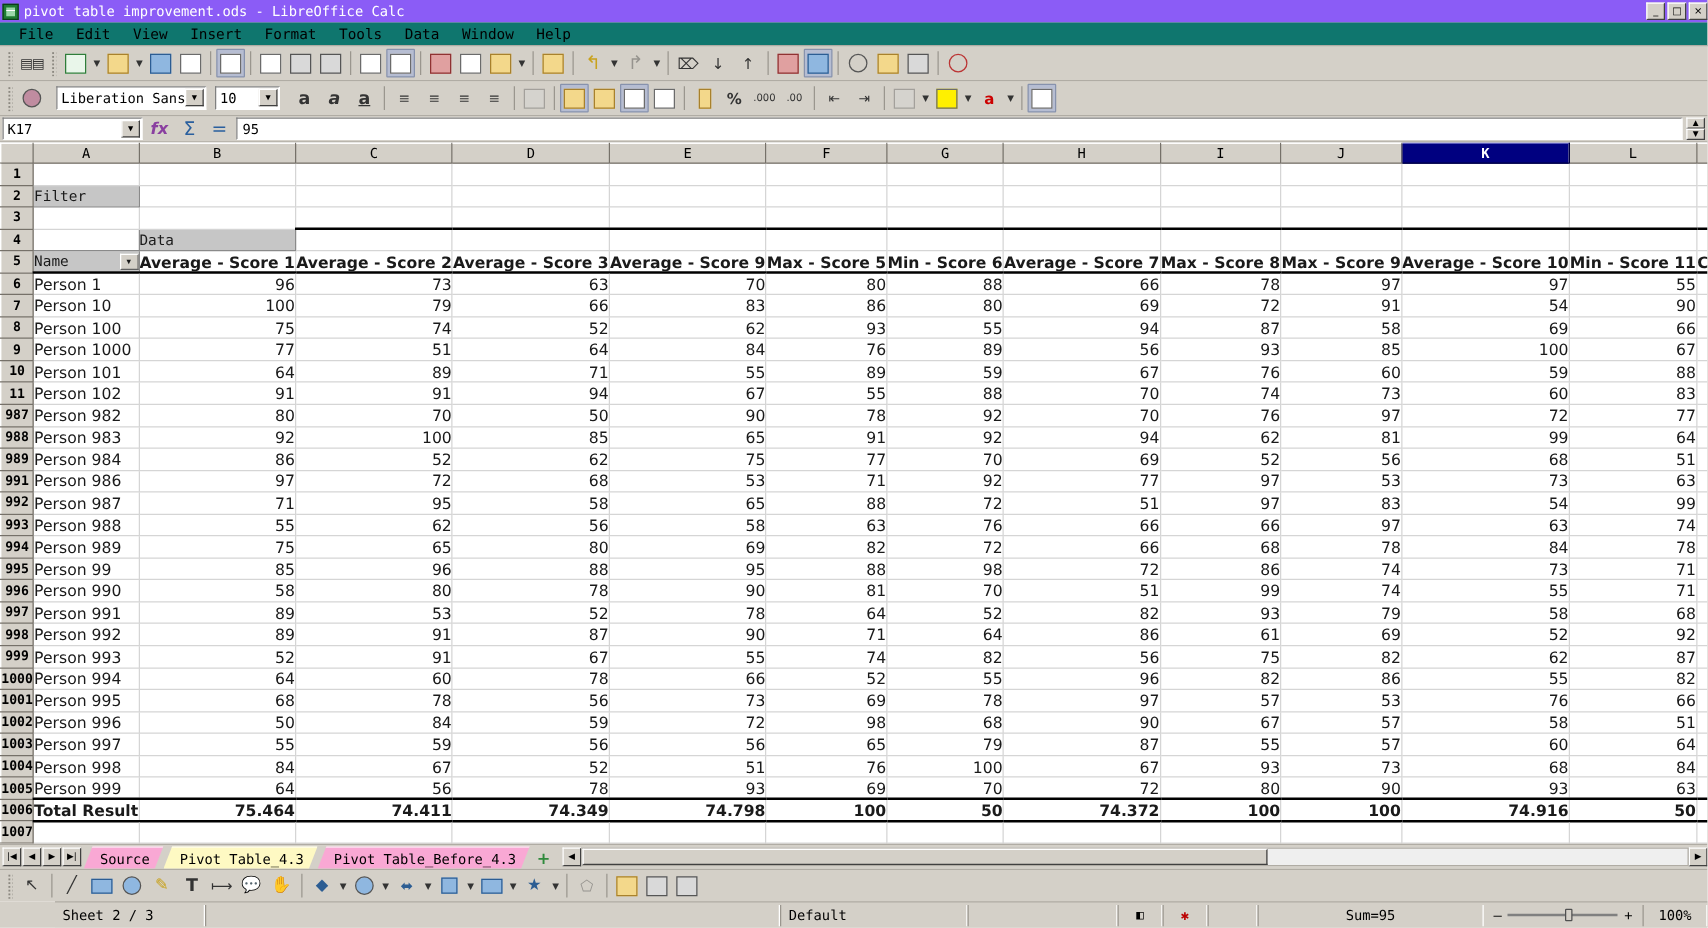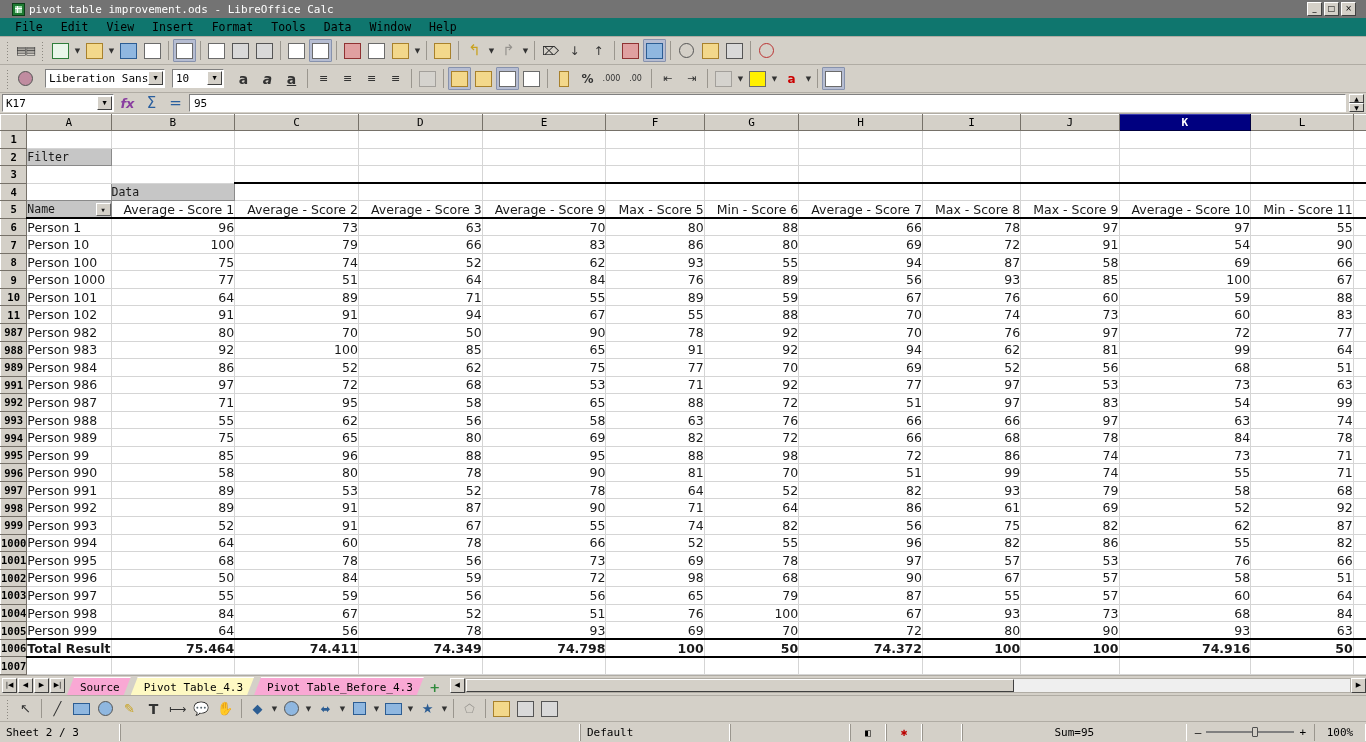--- a/index.html
+++ b/index.html
@@ -7,22 +7,22 @@
     width: 1366px; height: 742px;
     overflow: hidden;
     font-family: "DejaVu Sans", sans-serif;
     font-size: 11px;
     background: #d4d0c8;
   }
   .app { width: 1366px; height: 742px; display: flex; flex-direction: column; }
 
   
   .titlebar {
-    height: 18px; background: #737373; color: #fff;
-    display: flex; align-items: center; padding: 0 10px;
+    height: 18px; background: #8b5cf6; color: #fff;
+    display: flex; align-items: center; padding: 0 0;
     font-family: "DejaVu Sans Mono", monospace; font-size: 11px;
   }
   .titlebar .tb-icon {
     width: 13px; height: 13px; margin: 0 4px 0 2px;
     background: #1f7a32; border: 1px solid #0c3d18;
     position: relative; flex: none;
   }
   .titlebar .tb-icon::after {
     content: ""; position: absolute; left: 2px; top: 2px; right: 2px; bottom: 2px;
     background:
@@ -129,21 +129,21 @@
   }
   td.cell {
     height: 17px; border-right: 1px solid #d5d5d5; border-bottom: 1px solid #d5d5d5;
     font-family: "DejaVu Sans", sans-serif; font-size: 12.5px; color: #1a1a1a;
     padding: 0 3px; white-space: nowrap; overflow: hidden;
   }
   td.cell.num { text-align: right; }
   td.cell.txt { text-align: left; }
   td.cell.gray { background: #c6c6c6; font-family: "DejaVu Sans Mono", monospace; font-size: 11.5px;
                  border: 1px solid #8a8a8a; }
-  td.cell.hdr { font-weight: normal; padding-left: 12px; }
+  td.cell.hdr { font-weight: bold; }
   td.cell.bold { font-weight: bold; }
   tr.thickTop td { border-top: 2px solid #000; }
   tr.thickBottom td { border-bottom: 2px solid #000; }
   .dropbtn {
     float: right; width: 15px; height: 13px; margin-top: 1px;
     background: #d4d0c8; border: 1px solid; border-color: #fff #606060 #606060 #fff;
     font-size: 6px; line-height: 12px; text-align: center;
   }
 
   
@@ -179,21 +179,21 @@
   .hs-thumb { position: absolute; top: 0; bottom: 0; left: 0; width: 62%;
               background: #d4d0c8; border: 1px solid; border-color: #fff #404040 #404040 #fff; }
 
   
   .drawbar { height: 26px; background: #d4d0c8; display: flex; align-items: center;
              padding-left: 3px; gap: 1px; border-top: 1px solid #b0aca4; }
 
   
   .statusbar {
     height: 21px; background: #d4d0c8; display: flex; align-items: center;
-    border-top: 1px solid #b0aca4; font-family: "DejaVu Sans Mono", monospace; font-size: 11px;
+    border-top: 1px solid #b0aca4; font-family: "DejaVu Sans Mono", monospace; font-size: 11px; margin-left: 44px;
   }
   .sb-cell { height: 17px; display: flex; align-items: center; padding: 0 6px;
              border-left: 1px solid #9a968e; border-right: 1px solid #fff; }
   .sb-first { border-left: none; }
   .zoomslider { display: flex; align-items: center; gap: 5px; padding: 0 8px; }
   .zs-track { width: 88px; height: 2px; background: #808080; position: relative; }
   .zs-knob { position: absolute; left: 46px; top: -4px; width: 6px; height: 10px;
              background: #d4d0c8; border: 1px solid #505050; border-radius: 1px; }
 </style>
 </head>

